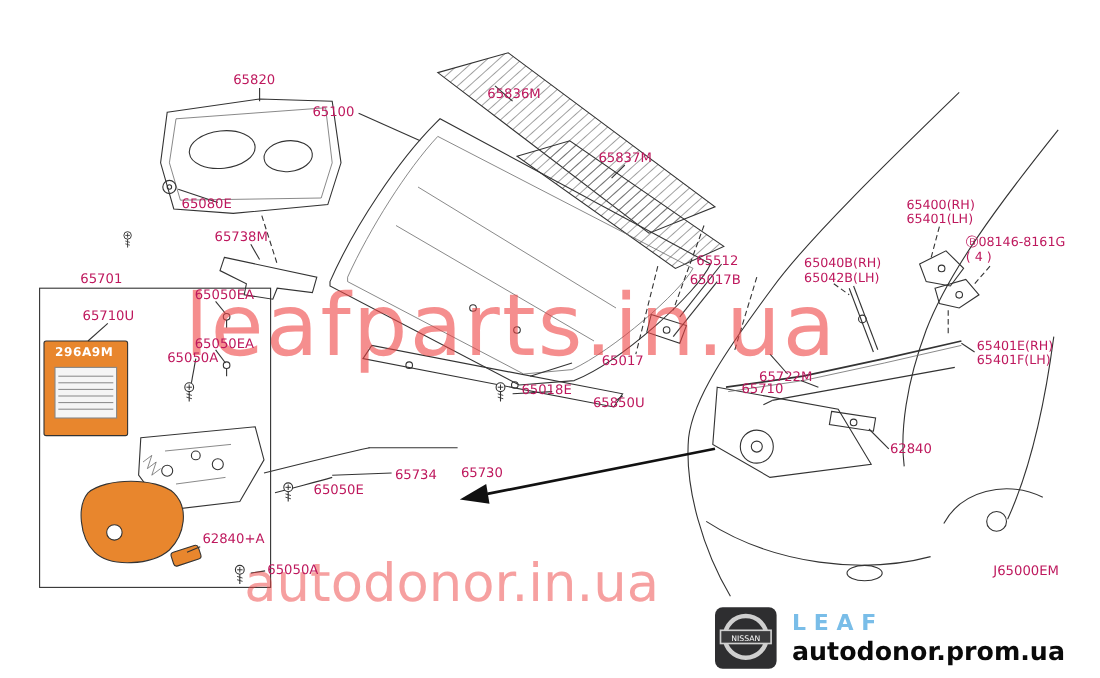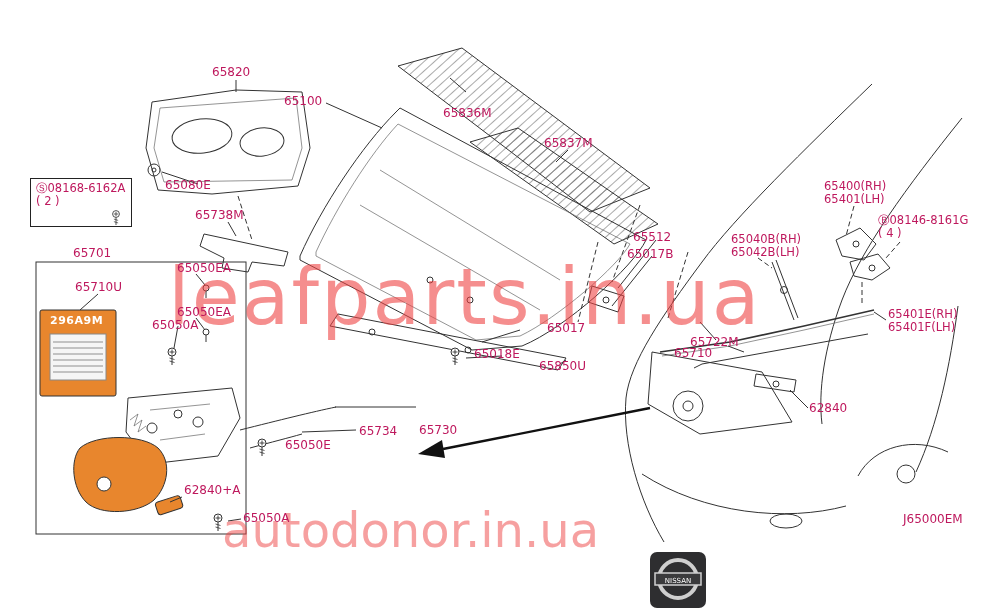--- a/index.html
+++ b/index.html
@@ -180,25 +180,23 @@
 
     <g>
       <use href="#bolt" transform="translate(116,214) scale(0.85)"></use>
     </g>
   </svg>
 
   <div class="wm wm-center">leafparts.in.ua</div>
   <div class="wm wm-bottom">autodonor.in.ua</div>
 
   <div id="labels">
-      <div class="lbl boxed" style="left: 30px; top: 178px;">Ⓢ08168-6162A
-( 2 )</div>
       <div class="lbl" style="left: 212px; top: 66px;">65820</div>
       <div class="lbl" style="left: 284px; top: 95px;">65100</div>
-      <div class="lbl" style="left: 443px; top: 79px; margin-top: 28px;">65836M</div>
+      <div class="lbl" style="left: 443px; top: 79px;">65836M</div>
       <div class="lbl" style="left: 544px; top: 137px;">65837M</div>
       <div class="lbl" style="left: 165px; top: 179px;">65080E</div>
       <div class="lbl" style="left: 195px; top: 209px;">65738M</div>
       <div class="lbl" style="left: 73px; top: 247px;">65701</div>
       <div class="lbl" style="left: 177px; top: 262px;">65050EA</div>
       <div class="lbl" style="left: 75px; top: 281px;">65710U</div>
       <div class="lbl orange-tag" style="left: 50px; top: 315px;">296A9M</div>
       <div class="lbl" style="left: 177px; top: 306px;">65050EA</div>
       <div class="lbl" style="left: 152px; top: 319px;">65050A</div>
       <div class="lbl" style="left: 633px; top: 231px;">65512</div>
@@ -226,15 +224,19 @@
     </div>
 
   <div class="footer">
     <div class="nissan-logo">
       <svg width="56" height="56" viewBox="0 0 56 56">
         <circle cx="28" cy="27" r="19" fill="none" stroke="#cfcfcf" stroke-width="4"></circle>
         <rect x="5" y="21" width="46" height="12" fill="#3a3a3c" stroke="#cfcfcf" stroke-width="1.5"></rect>
         <text x="28" y="30.5" text-anchor="middle" font-size="7" fill="#fff" font-family="DejaVu Sans, sans-serif">NISSAN</text>
       </svg>
     </div>
+    <div class="footer-col">
+      <div class="leaf-brand">LEAF</div>
+      <div class="footer-site">autodonor.prom.ua</div>
+    </div>
   </div>
 
 </div>
 
 </body></html>

